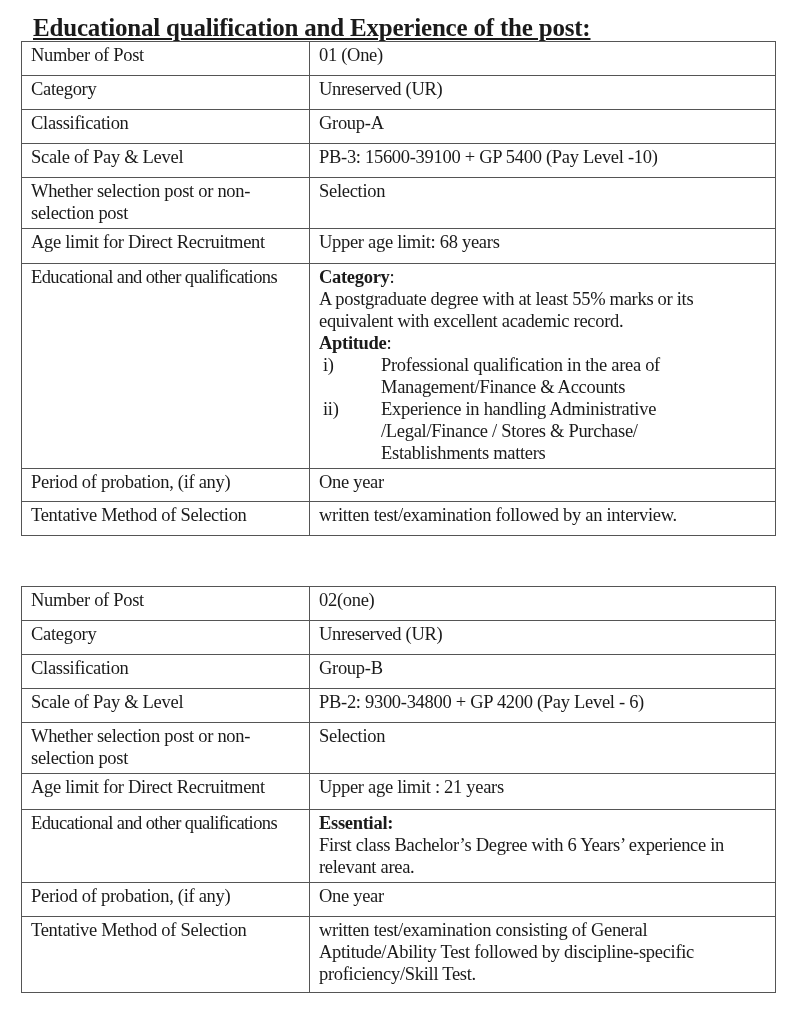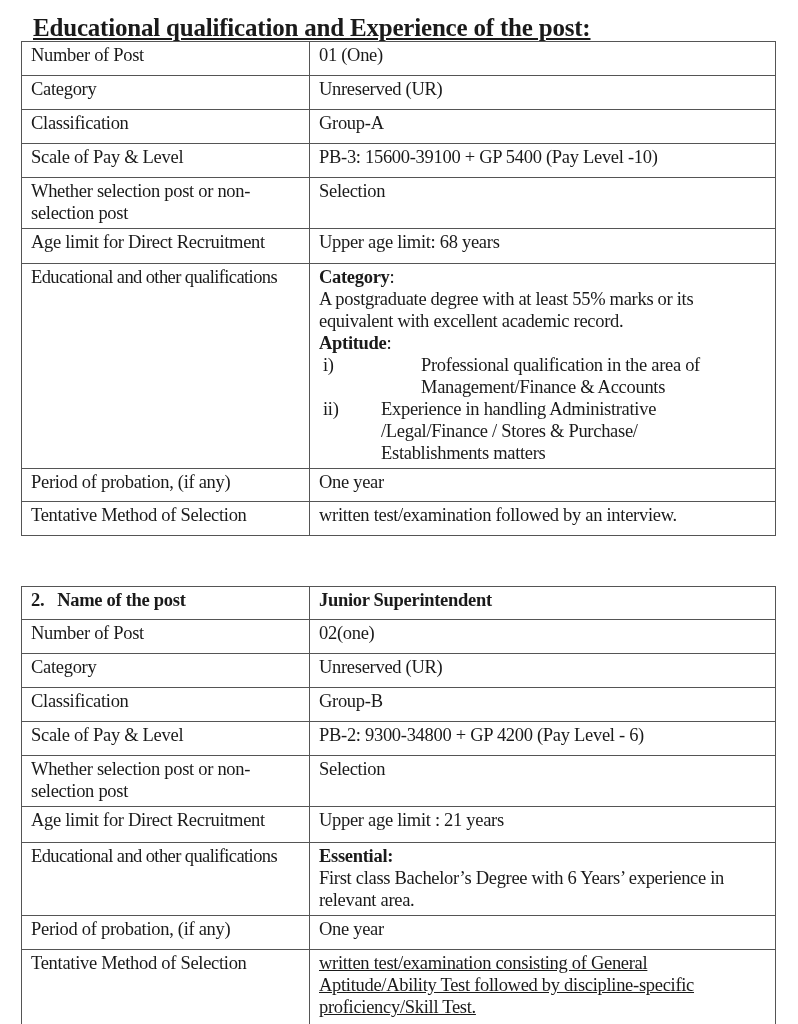--- a/index.html
+++ b/index.html
@@ -95,21 +95,21 @@
   </tr>
   <tr style="height:202px;">
     <td class="label" style="white-space:nowrap; letter-spacing:-0.6px;">Educational and other qualifications</td>
     <td>
       <div><span class="b">Category</span><span>:</span></div>
       <div>A postgraduate degree with at least 55% marks or its equivalent with excellent academic record.</div>
       <div><span class="b">Aptitude</span><span>:</span></div>
       <ul class="desirable-list">
         <li>
           <span class="num">i)</span>
-          <span class="txt" style="padding-right:40px;margin-left:40px;">Professional qualification in the area of Management/Finance &amp; Accounts</span>
+          <span class="txt" style="padding-right:40px;">Professional qualification in the area of Management/Finance &amp; Accounts</span>
         </li>
         <li>
           <span class="num">ii)</span>
           <span class="txt" style="padding-right:80px;">Experience in handling Administrative /Legal/Finance / Stores &amp; Purchase/ Establishments matters</span>
         </li>
       </ul>
     </td>
   </tr>
   <tr style="height:33px;">
     <td class="label">Period of probation, (if any)</td>
@@ -117,24 +117,20 @@
   </tr>
   <tr style="height:34px;">
     <td class="label">Tentative Method of Selection</td>
     <td>written test/examination followed by an interview.</td>
   </tr>
 </tbody>
   </table>
 
 <table class="post-table" style="top:586px;">
   <tbody>
-      <tr style="height:33px;">
-    <td class="label b" style="white-space:pre;">2.   Name of the post</td>
-    <td class="b">Junior Superintendent</td>
-  </tr>
   <tr style="height:34px;">
     <td class="label">Number of Post</td>
     <td>02(one)</td>
   </tr>
   <tr style="height:34px;">
     <td class="label">Category</td>
     <td>Unreserved (UR)</td>
   </tr>
   <tr style="height:34px;">
     <td class="label">Classification</td>
@@ -158,16 +154,16 @@
       <div class="b">Essential:</div>
       <div>First class Bachelor’s Degree with 6 Years’ experience in relevant area.</div>
     </td>
   </tr>
   <tr style="height:34px;">
     <td class="label">Period of probation, (if any)</td>
     <td>One year</td>
   </tr>
   <tr style="height:76px;">
     <td class="label">Tentative Method of Selection</td>
-    <td style="padding-right:40px;text-decoration:underline;">written test/examination consisting of General Aptitude/Ability Test followed by discipline-specific proficiency/Skill Test.</td>
+    <td style="padding-right:40px;">written test/examination consisting of General Aptitude/Ability Test followed by discipline-specific proficiency/Skill Test.</td>
   </tr>
 </tbody>
   </table>
 
 </body></html>

